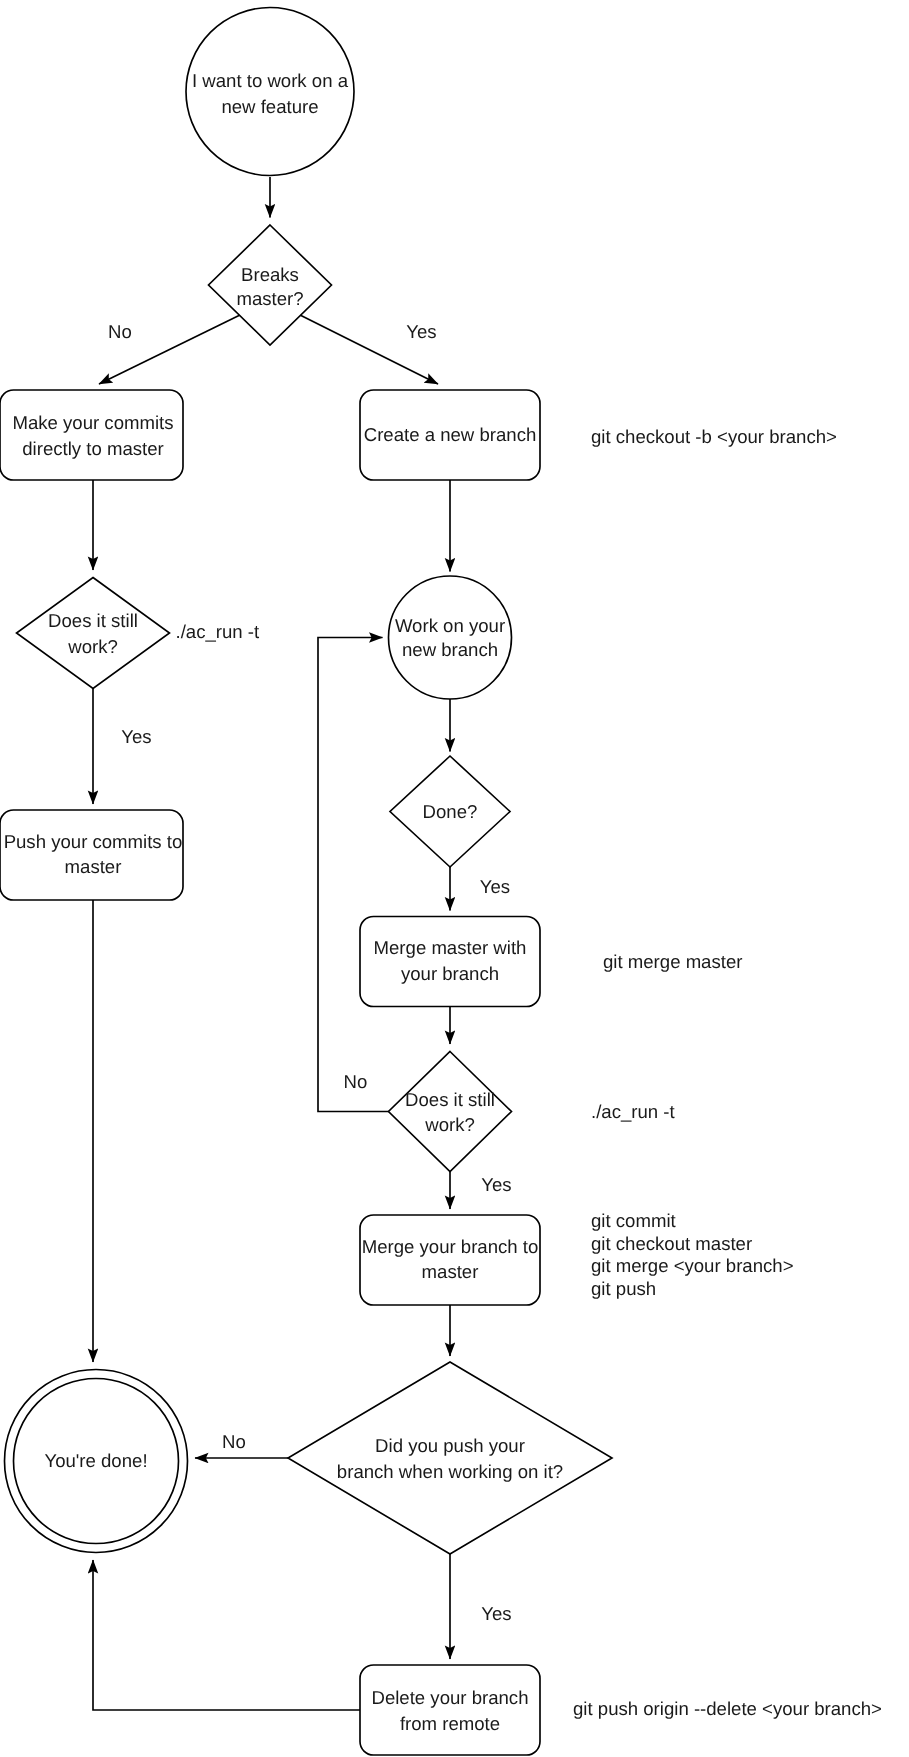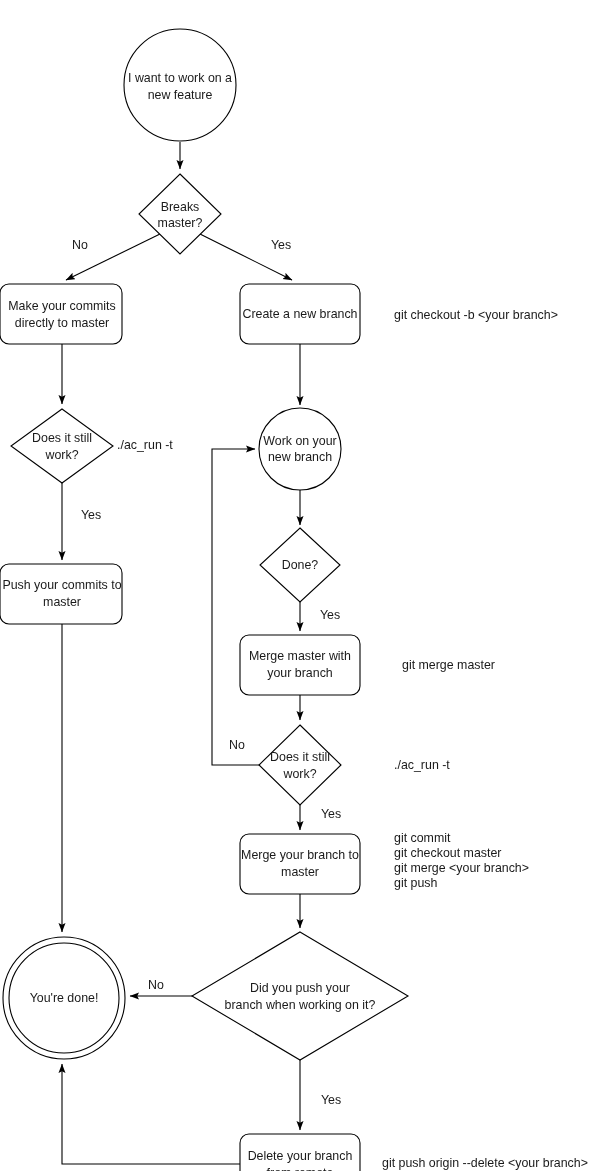--- a/index.html
+++ b/index.html
@@ -12,21 +12,20 @@
     width: 606px;
     height: 1171px;
     overflow: hidden;
     font-family: "Liberation Sans", sans-serif;
   }
   #flowchart-root {
     position: relative;
     width: 606px;
     height: 898px;
     background: #ffffff;
-    margin-top: 24px;
   }
   svg#diagram {
     display: block;
     width: 606px;
     height: 1171px;
   }
   .shape {
     fill: #ffffff;
     stroke: #000000;
     stroke-width: 1.1;

